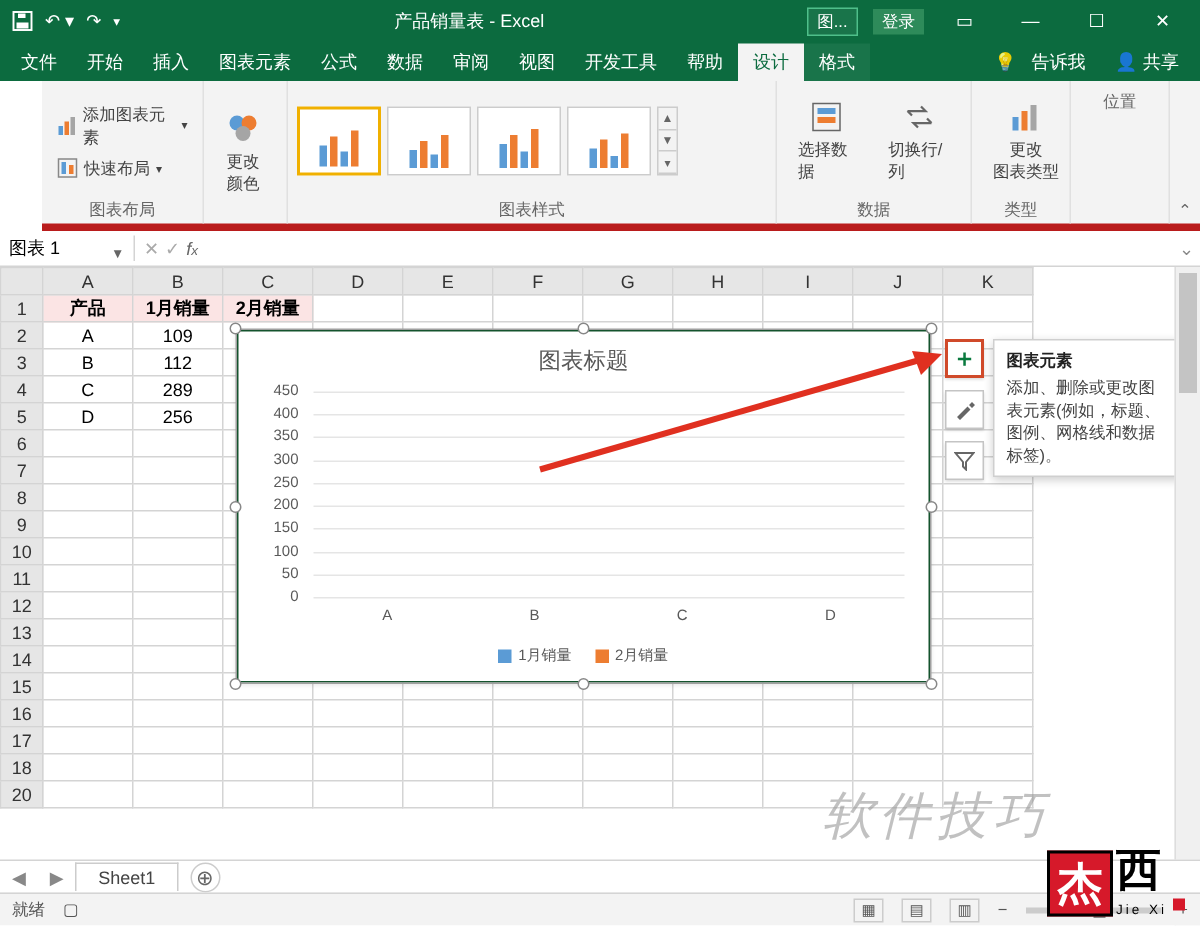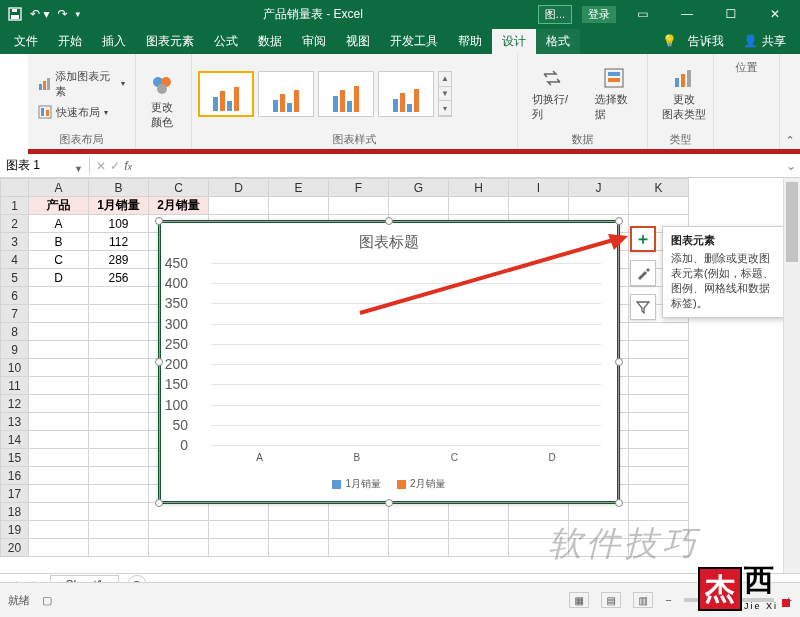--- a/index.html
+++ b/index.html
@@ -51,30 +51,30 @@
     
     .grid-wrap { position: relative; height: 439px; overflow: hidden; }
     .grid { border-collapse: collapse; font-size: 12px; table-layout: fixed; }
     .grid th, .grid td { border: 1px solid #d4d4d4; text-align: center; height: 18px; }
     .grid .corner { width: 28px; background: #e6e6e6; }
     .grid .colhdr { width: 60px; background: #e6e6e6; color: #333; font-weight: normal; }
     .grid .rowhdr { width: 28px; background: #e6e6e6; color: #333; font-weight: normal; }
     .grid .hdrcell { background: #fbe4e4; color:#000; font-weight: bold; }
 
     
-    .chart-container { position: absolute; left: 158px; top: 42px; width: 462px; height: 284px; background: #fff; border: 3px solid #14532d; box-shadow: 0 1px 4px rgba(0,0,0,0.15); }
+    .chart-container { position: absolute; left: 158px; top: 42px; width: 462px; height: 235px; background: #fff; border: 1px solid #14532d; box-shadow: 0 1px 4px rgba(0,0,0,0.15); }
     .chart-sel { position:absolute; inset:-2px; border:1px solid #a0a0a0; pointer-events:none;}
     .handle{position:absolute;width:8px;height:8px;background:#fff;border:1px solid #888;border-radius:50%;}
     .h-n{top:-5px;left:50%;margin-left:-4px;} .h-s{bottom:-5px;left:50%;margin-left:-4px;}
     .h-e{right:-5px;top:50%;margin-top:-4px;} .h-w{left:-5px;top:50%;margin-top:-4px;}
     .h-ne{top:-5px;right:-5px;} .h-nw{top:-5px;left:-5px;} .h-se{bottom:-5px;right:-5px;} .h-sw{bottom:-5px;left:-5px;}
     .chart-title { text-align:center; font-size:15px; color:#595959; padding:10px 0 4px; }
     .plot { position:absolute; left:50px; top:40px; right:16px; bottom:56px; }
     .yaxis { position:absolute; left:0; top:40px; bottom:56px; width:44px; }
-    .ytick{position:absolute;right:17px;font-size:14px;color:#595959;transform:translateY(-50%);}
+    .ytick{position:absolute;right:4px;font-size:10px;color:#595959;transform:translateY(-50%);}
     .gridline{position:absolute;left:0;right:0;height:0;border-top:1px solid #e5e5e5;}
     .bars{position:absolute;inset:0;display:flex;align-items:flex-end;justify-content:space-around;}
     .bgrp{display:flex;gap:3px;align-items:flex-end;}
     .bar{width:22px;}
     .bar.s1{background:#5b9bd5;} .bar.s2{background:#ed7d31;}
     .xaxis{position:absolute;left:50px;right:16px;bottom:38px;display:flex;justify-content:space-around;font-size:10px;color:#595959;}
     .legend{position:absolute;left:0;right:0;bottom:10px;display:flex;justify-content:center;gap:16px;font-size:10px;color:#595959;}
     .legend .sw{display:inline-block;width:9px;height:9px;margin-right:4px;vertical-align:middle;}
 
     
@@ -89,21 +89,21 @@
     
     .arrow{position:absolute;left:350px;top:50px;width:290px;height:90px;pointer-events:none;}
 
     
     .sheet-tabs{position:absolute;left:0;right:0;bottom:22px;height:22px;border-top:1px solid #d4d4d4;display:flex;align-items:center;background:#fff;font-size:12px;color:#444;}
     .sheet-tabs .nav{padding:0 8px;color:#888;}
     .sheet-tab{padding:2px 14px;border:1px solid #ccc;border-bottom:none;background:#fff;margin-top:-1px;}
     .addsheet{width:20px;height:20px;border:1px solid #ccc;border-radius:50%;display:flex;align-items:center;justify-content:center;margin-left:8px;font-size:14px;color:#666;}
 
     
-    .statusbar{position:absolute;left:0;right:0;bottom:0;height:35px;background:#f3f3f3;border-top:1px solid #d4d4d4;display:flex;align-items:center;font-size:11px;color:#555;padding:0 8px;gap:12px;}
+    .statusbar{position:absolute;left:0;right:0;bottom:0;height:22px;background:#f3f3f3;border-top:1px solid #d4d4d4;display:flex;align-items:center;font-size:11px;color:#555;padding:0 8px;gap:12px;}
     .statusbar .sp{flex:1;}
     .view-btn{width:20px;height:16px;border:1px solid #ccc;display:flex;align-items:center;justify-content:center;font-size:10px;}
     .zoom-slider{width:90px;height:4px;background:#ccc;position:relative;}
     .zoom-slider .knob{position:absolute;left:45px;top:-3px;width:8px;height:10px;background:#888;}
 
     
     .wm{position:absolute;right:100px;bottom:50px;font-size:34px;color:#999;letter-spacing:4px;opacity:0.6;font-style:italic;}
     .logo{position:absolute;right:10px;bottom:6px;}
 
     .scrollbar-v{position:absolute;right:0;top:0;bottom:0;width:17px;background:#f0f0f0;border-left:1px solid #ddd;}
@@ -234,31 +234,31 @@
           </div>
       </div>
     </div>
     <div class="group-label">图表样式</div>
   </div>
 
   <div class="group" style="width:130px;">
     <div class="group-body">
       <div class="big-btn">
         <svg width="24" height="24">
-            <path d="M4 8 h12 l-3 -3 M4 8 l3 3 M20 16 h-12 l3 3 M20 16 l-3 -3" stroke="#666" fill="none" stroke-width="1.5"></path>
-          </svg>
-        <span>切换行/列</span>
-      </div>
-      <div class="big-btn">
-        <svg width="24" height="24">
             <rect x="3" y="3" width="18" height="18" fill="none" stroke="#666"></rect>
             <rect x="6" y="6" width="12" height="4" fill="#5b9bd5"></rect>
             <rect x="6" y="12" width="12" height="4" fill="#ed7d31"></rect>
           </svg>
         <span>选择数据</span>
+      </div>
+      <div class="big-btn">
+        <svg width="24" height="24">
+            <path d="M4 8 h12 l-3 -3 M4 8 l3 3 M20 16 h-12 l3 3 M20 16 l-3 -3" stroke="#666" fill="none" stroke-width="1.5"></path>
+          </svg>
+        <span>切换行/列</span>
       </div>
     </div>
     <div class="group-label">数据</div>
   </div>
 
   <div class="group" style="width:66px;">
     <div class="group-body">
       <div class="big-btn">
         <svg width="24" height="24">
             <rect x="3" y="12" width="4" height="9" fill="#5b9bd5"></rect>
@@ -542,34 +542,20 @@
           <td class=""></td>
           <td class=""></td>
           <td class=""></td>
           <td class=""></td>
           <td class=""></td>
           <td class=""></td>
           <td class=""></td>
         </tr>
         <tr>
           <th class="rowhdr">18</th>
-          <td class=""></td>
-          <td class=""></td>
-          <td class=""></td>
-          <td class=""></td>
-          <td class=""></td>
-          <td class=""></td>
-          <td class=""></td>
-          <td class=""></td>
-          <td class=""></td>
-          <td class=""></td>
-          <td class=""></td>
-        </tr>
-        <tr>
-          <th class="rowhdr">19</th>
           <td class=""></td>
           <td class=""></td>
           <td class=""></td>
           <td class=""></td>
           <td class=""></td>
           <td class=""></td>
           <td class=""></td>
           <td class=""></td>
           <td class=""></td>
           <td class=""></td>

